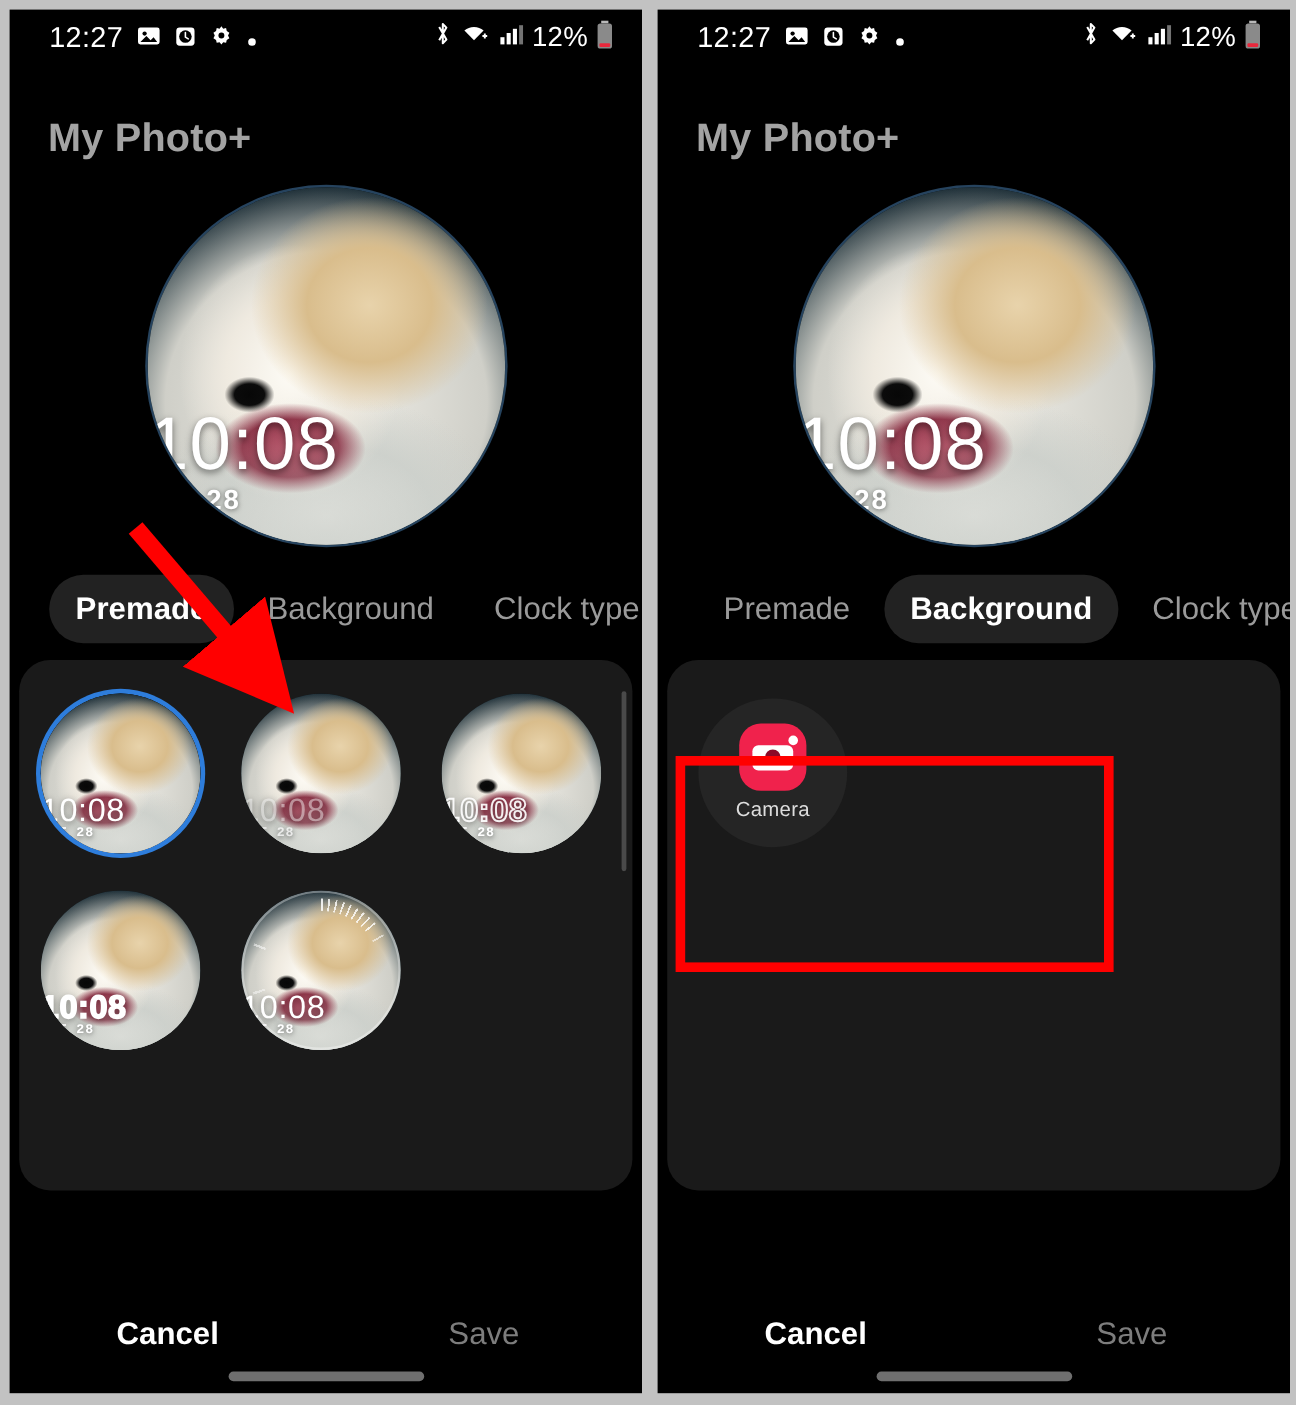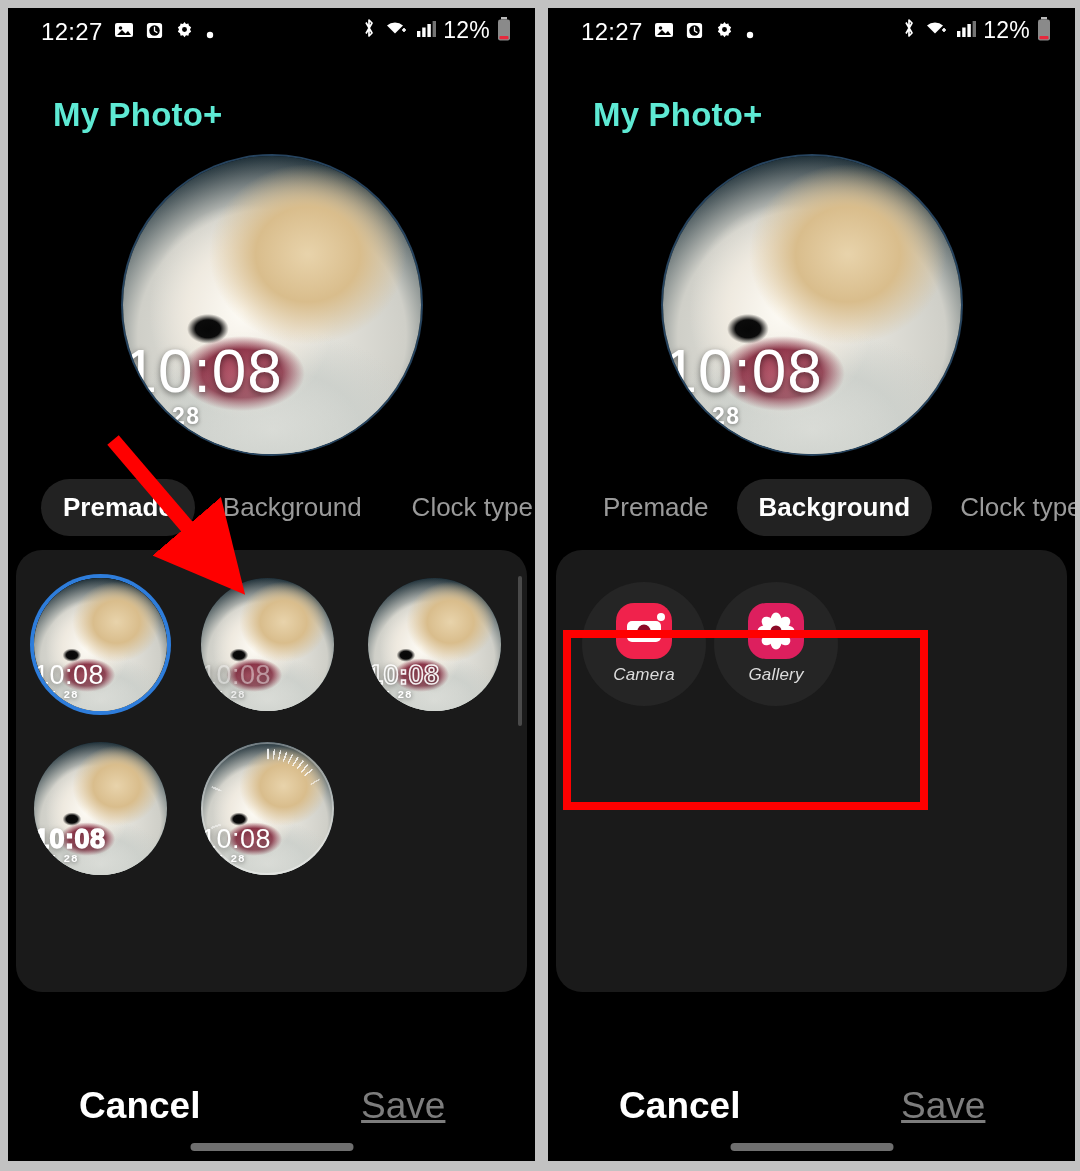--- a/index.html
+++ b/index.html
@@ -35,24 +35,24 @@
     letter-spacing: .2px;
   }
   .sb-left { display: flex; align-items: center; gap: 11px; }
   .sb-time { font-size: 24px; font-weight: 400; letter-spacing: .3px;}
   .sb-right { margin-left: auto; display: flex; align-items: flex-start; gap: 7px; }
   .sb-pct { font-size: 23px; }
   .icon-sm { display: inline-block; }
 
   
   .app-title {
-    color: #5eead4;
+    color: #a3a3a3;
     font-size: 33px;
     font-weight: 700;
-    padding: 40px 0 0 45px;
+    padding: 40px 0 0 32px;
     letter-spacing: .2px;
   }
 
   
   .preview-wrap {
     height: 330px;
     display: flex; align-items: center; justify-content: center;
     margin-top: 6px;
   }
   .watch {
@@ -188,23 +188,22 @@
   }
   .scrollbar {
     position: absolute; right: 5px; top: 26px;
     width: 4px; height: 150px;
     border-radius: 3px;
     background: #4a4a4a;
   }
 
   
   .sources {
-    display: flex; gap: 8px;
+    display: flex; gap: 42px;
     padding: 32px 0 0 26px;
-    font-style: italic;
   }
   .source-btn {
     width: 124px; height: 124px;
     border-radius: 50%;
     background: #252525;
     display: flex; flex-direction: column;
     align-items: center; justify-content: center;
     gap: 6px;
   }
   .sq {
@@ -252,24 +251,24 @@
     letter-spacing: .2px;
   }
 
   
   .bottom-bar {
     position: absolute; left: 0; right: 0; bottom: 34px;
     display: flex; align-items: center;
   }
   .btn-cancel, .btn-save {
     flex: 1; text-align: center;
-    font-size: 37px;
+    font-size: 26px;
   }
   .btn-cancel { color: #ffffff; font-weight: 700; }
-  .btn-save { color: #7d7d7d; font-weight: 400; text-decoration: underline; }
+  .btn-save { color: #7d7d7d; font-weight: 400; }
   .home-bar {
     position: absolute; left: 50%; bottom: 10px;
     transform: translateX(-50%);
     width: 163px; height: 8px;
     border-radius: 5px;
     background: #6f6f6f;
   }
 
   
   .annot-arrow {
@@ -530,36 +529,20 @@
       <div class="sources">
 
         <div class="source-btn">
           <div class="sq camera">
             <div class="cam-body"></div>
             <div class="cam-dot"></div>
           </div>
           <div class="source-label">Camera</div>
         </div>
 
-        <div class="source-btn">
-          <div class="sq gallery">
-            <div class="flower">
-              <div class="petal" style="transform:translate(-50%,-50%) rotate(0deg) translateY(-11px)"></div>
-              <div class="petal" style="transform:translate(-50%,-50%) rotate(45deg) translateY(-11px)"></div>
-              <div class="petal" style="transform:translate(-50%,-50%) rotate(90deg) translateY(-11px)"></div>
-              <div class="petal" style="transform:translate(-50%,-50%) rotate(135deg) translateY(-11px)"></div>
-              <div class="petal" style="transform:translate(-50%,-50%) rotate(180deg) translateY(-11px)"></div>
-              <div class="petal" style="transform:translate(-50%,-50%) rotate(225deg) translateY(-11px)"></div>
-              <div class="petal" style="transform:translate(-50%,-50%) rotate(270deg) translateY(-11px)"></div>
-              <div class="petal" style="transform:translate(-50%,-50%) rotate(315deg) translateY(-11px)"></div>
-              <div class="flower-core"></div>
-            </div>
-          </div>
-          <div class="source-label">Gallery</div>
-        </div>
 
       </div>
     </div>
 
     <div class="annot-rect"></div>
 
     <div class="bottom-bar">
       <div class="btn-cancel">Cancel</div>
       <div class="btn-save">Save</div>
     </div>

